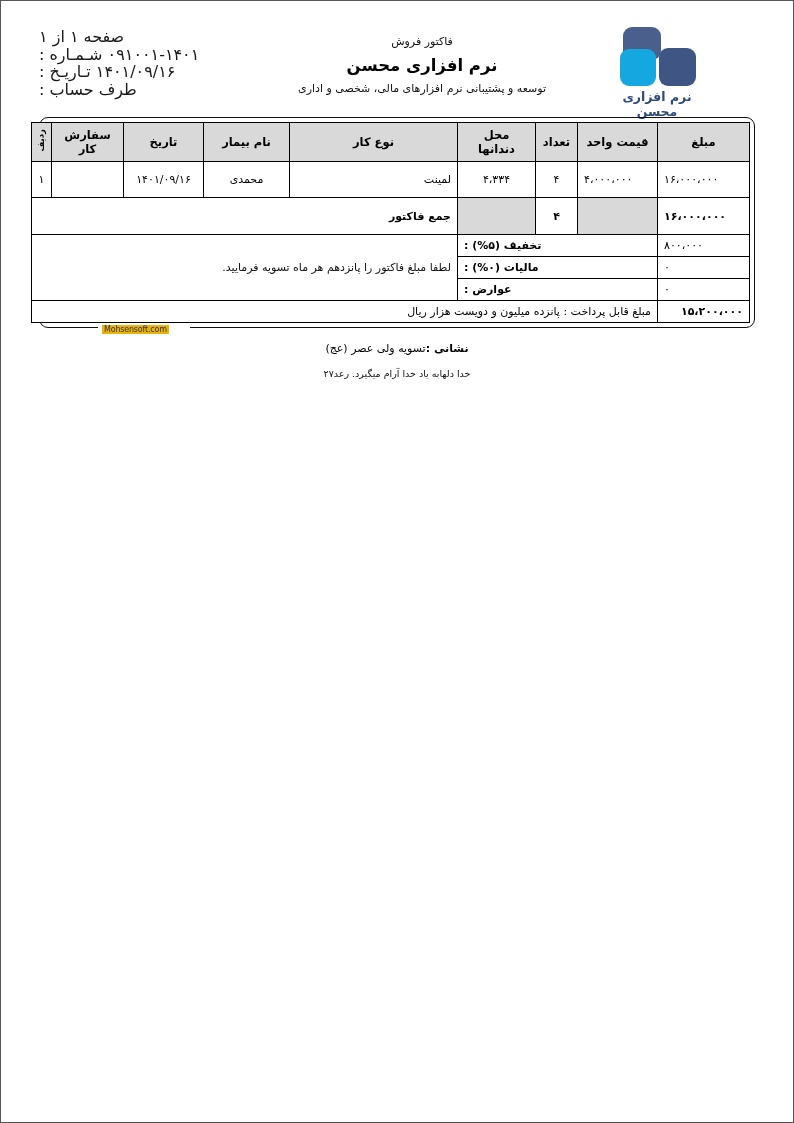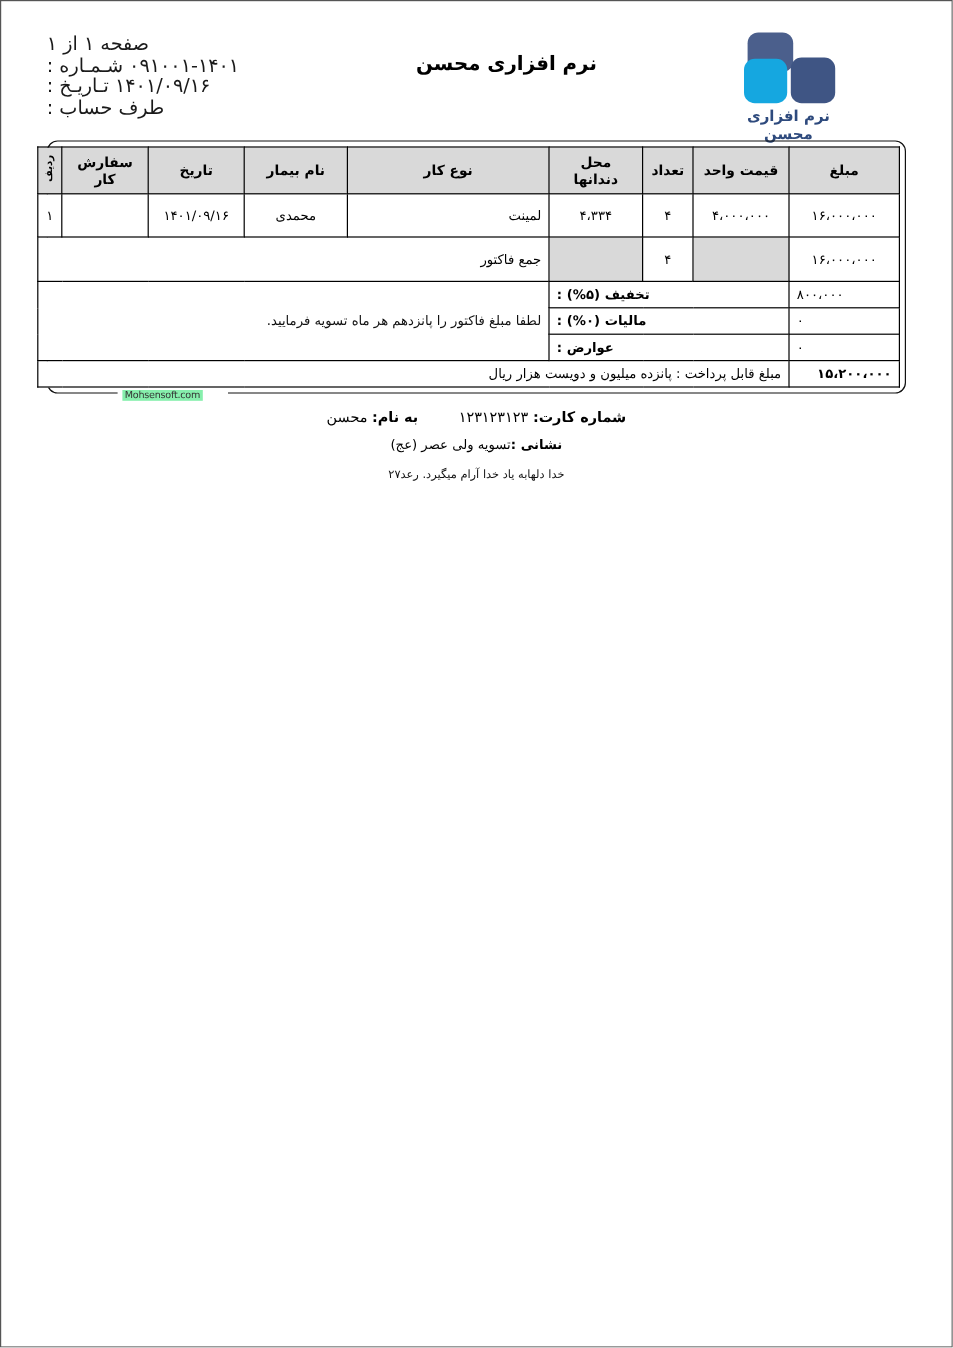--- a/index.html
+++ b/index.html
@@ -135,21 +135,21 @@
     background: #ffffff;
   }
   .watermark {
     position: absolute;
     bottom: -7px;
     left: 62px;
     font-family: "DejaVu Sans", "Liberation Sans", sans-serif;
     font-size: 8px;
     color: #333;
     direction: ltr;
-    background: #86efac;
+    background: #eab308;
     padding: 0 2px;
     letter-spacing: -.2px;
   }
 
   table.inv {
     width: 100%;
     border-collapse: collapse;
     table-layout: fixed;
     direction: rtl;
   }
@@ -182,27 +182,27 @@
     text-orientation: mixed;
     transform: rotate(180deg);
     font-size: 8.5px;
     padding: 2px 0;
     display: inline-block;
     line-height: 1;
   }
 
   td.c  { text-align: center; }
   td.r  { text-align: right; }
-  td.num { text-align: center; font-size: 11px; letter-spacing: .2px; }
+  td.num { text-align: left; font-size: 11px; letter-spacing: .2px; }
   tbody tr td { height: 27px; }
 
   
   .sum-row td {
     background: #d9d9d9;
-    font-weight: normal;
+    font-weight: bold;
     height: 28px;
   }
   .sum-label { text-align: right; font-size: 12px; padding-right: 10px; }
   .blank-cell { background: #d9d9d9 !important; }
 
   .note-cell {
     font-size: 10px;
     font-weight: normal;
     color: #111;
   }
@@ -259,21 +259,23 @@
       <div class="logo-wrap">
         <div class="logo-mark">
           <span class="sq sq-a"></span>
           <span class="sq sq-b"></span>
           <span class="sq sq-c"></span>
         </div>
         <div class="logo-text">نرم افزاری محسن</div>
       </div>
 
       <div class="titles">
+        <div class="t-small">فاکتور فروش</div>
         <div class="t-big">نرم افزاری محسن</div>
+        <div class="t-sub">توسعه و پشتیبانی نرم افزارهای مالی، شخصی و اداری</div>
       </div>
 
       <div class="meta">
         <div>صفحه ۱ از ۱</div>
         <div class="nowrap">
           <span>۰۹۱۰۰۱-۱۴۰۱</span>
           <span>شـمـاره :</span>
         </div>
         <div class="nowrap">
           <span>۱۴۰۱/۰۹/۱۶</span>
@@ -364,27 +366,20 @@
           </tr>
         </tfoot>
       </table>
 
       <div class="frame-bottom-mask"></div>
       <div class="watermark">Mohsensoft.com</div>
     </div>
 
     <div class="footer">
 
-      <div class="f-line1">
-        <span class="b">شماره کارت:</span>
-        <span>۱۲۳۱۲۳۱۲۳</span>
-        <span class="gap"></span>
-        <span class="b">به نام:</span>
-        <span>محسن</span>
-      </div>
 
       <div class="f-line2">
         <span class="b">نشانی :</span><span>تسویه ولی عصر (عج)</span>
       </div>
 
 
       <div class="f-quote">خدا دلهابه یاد خدا آرام میگیرد. رعد۲۷</div>
     </div>
 
   </div>

